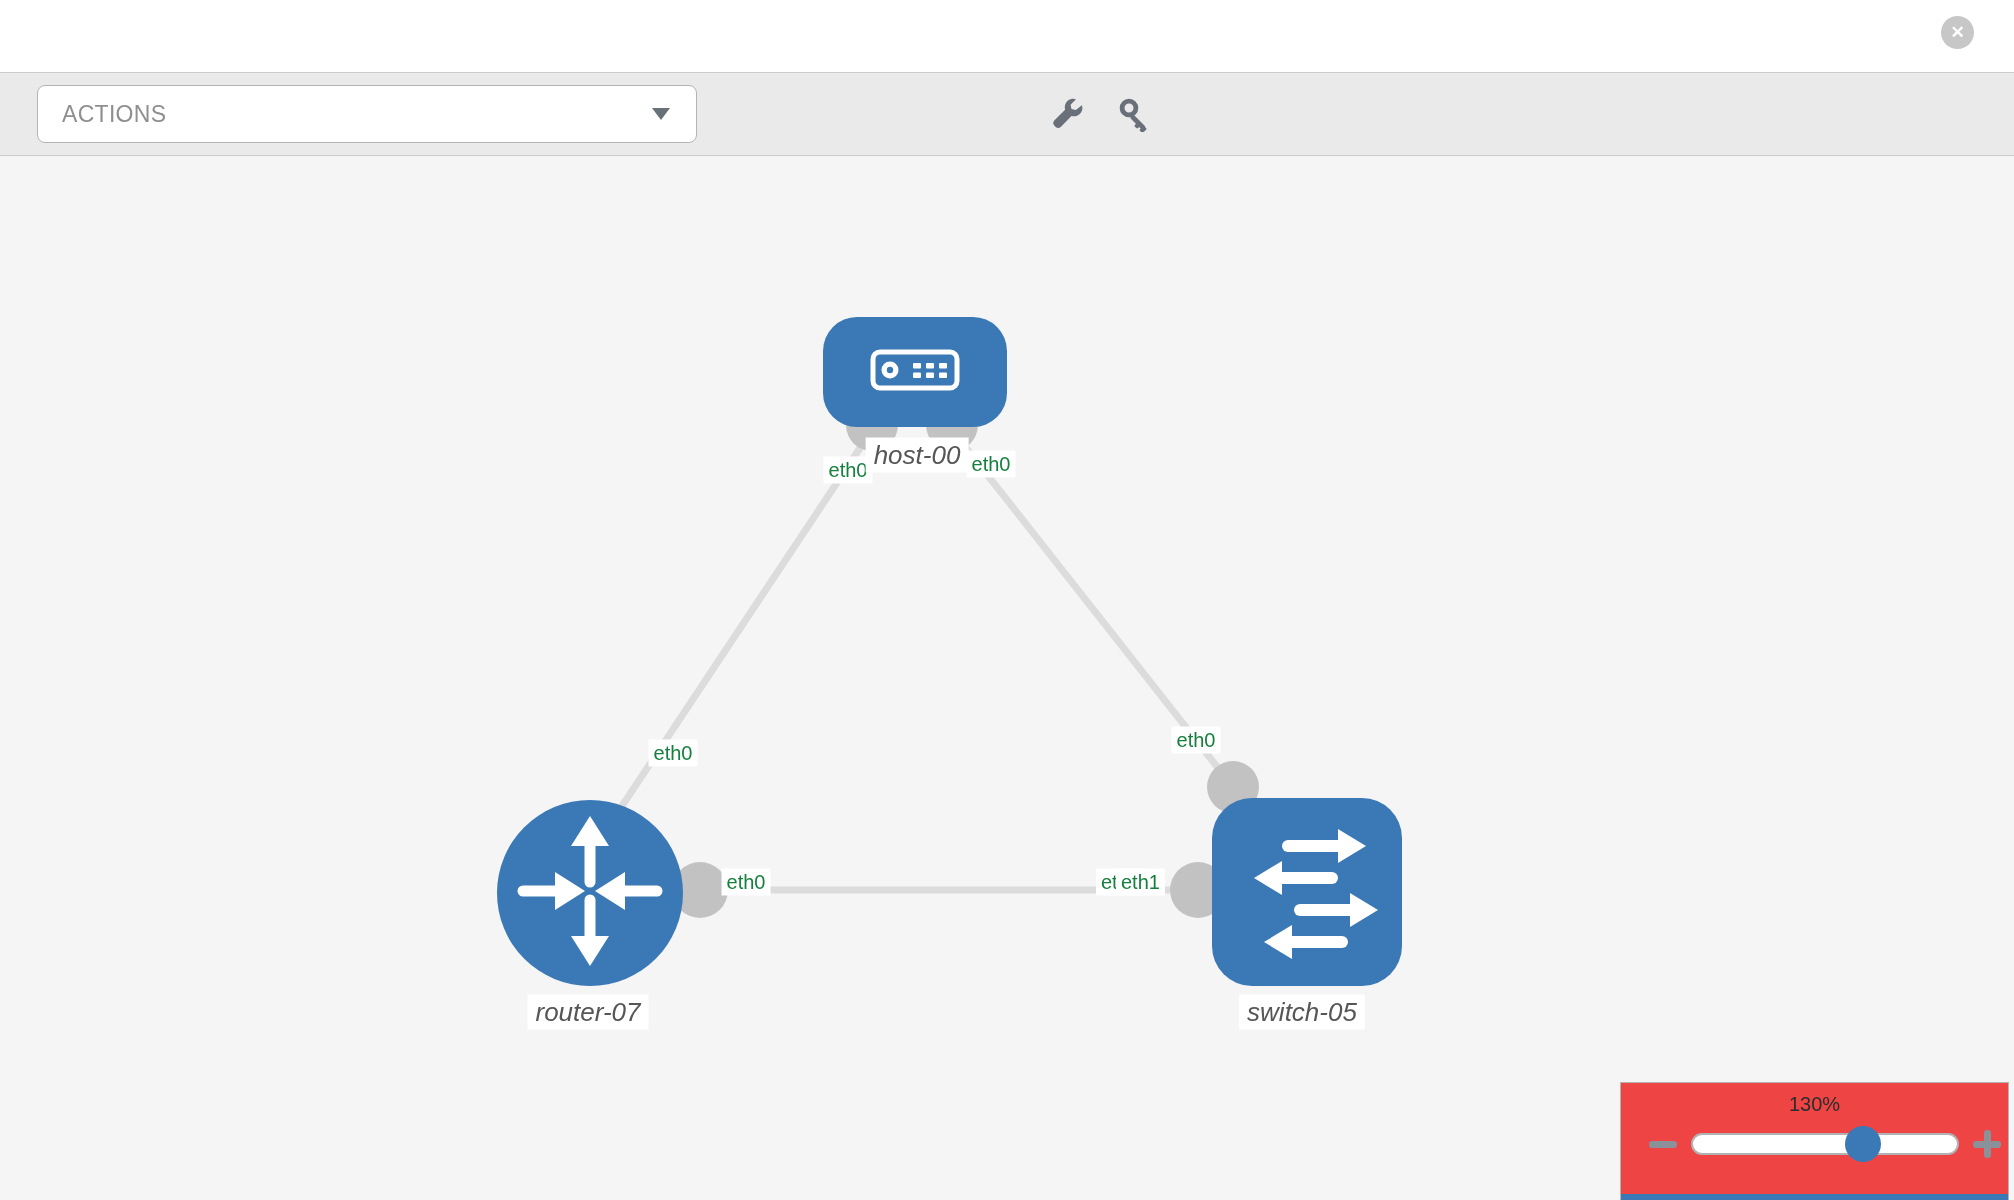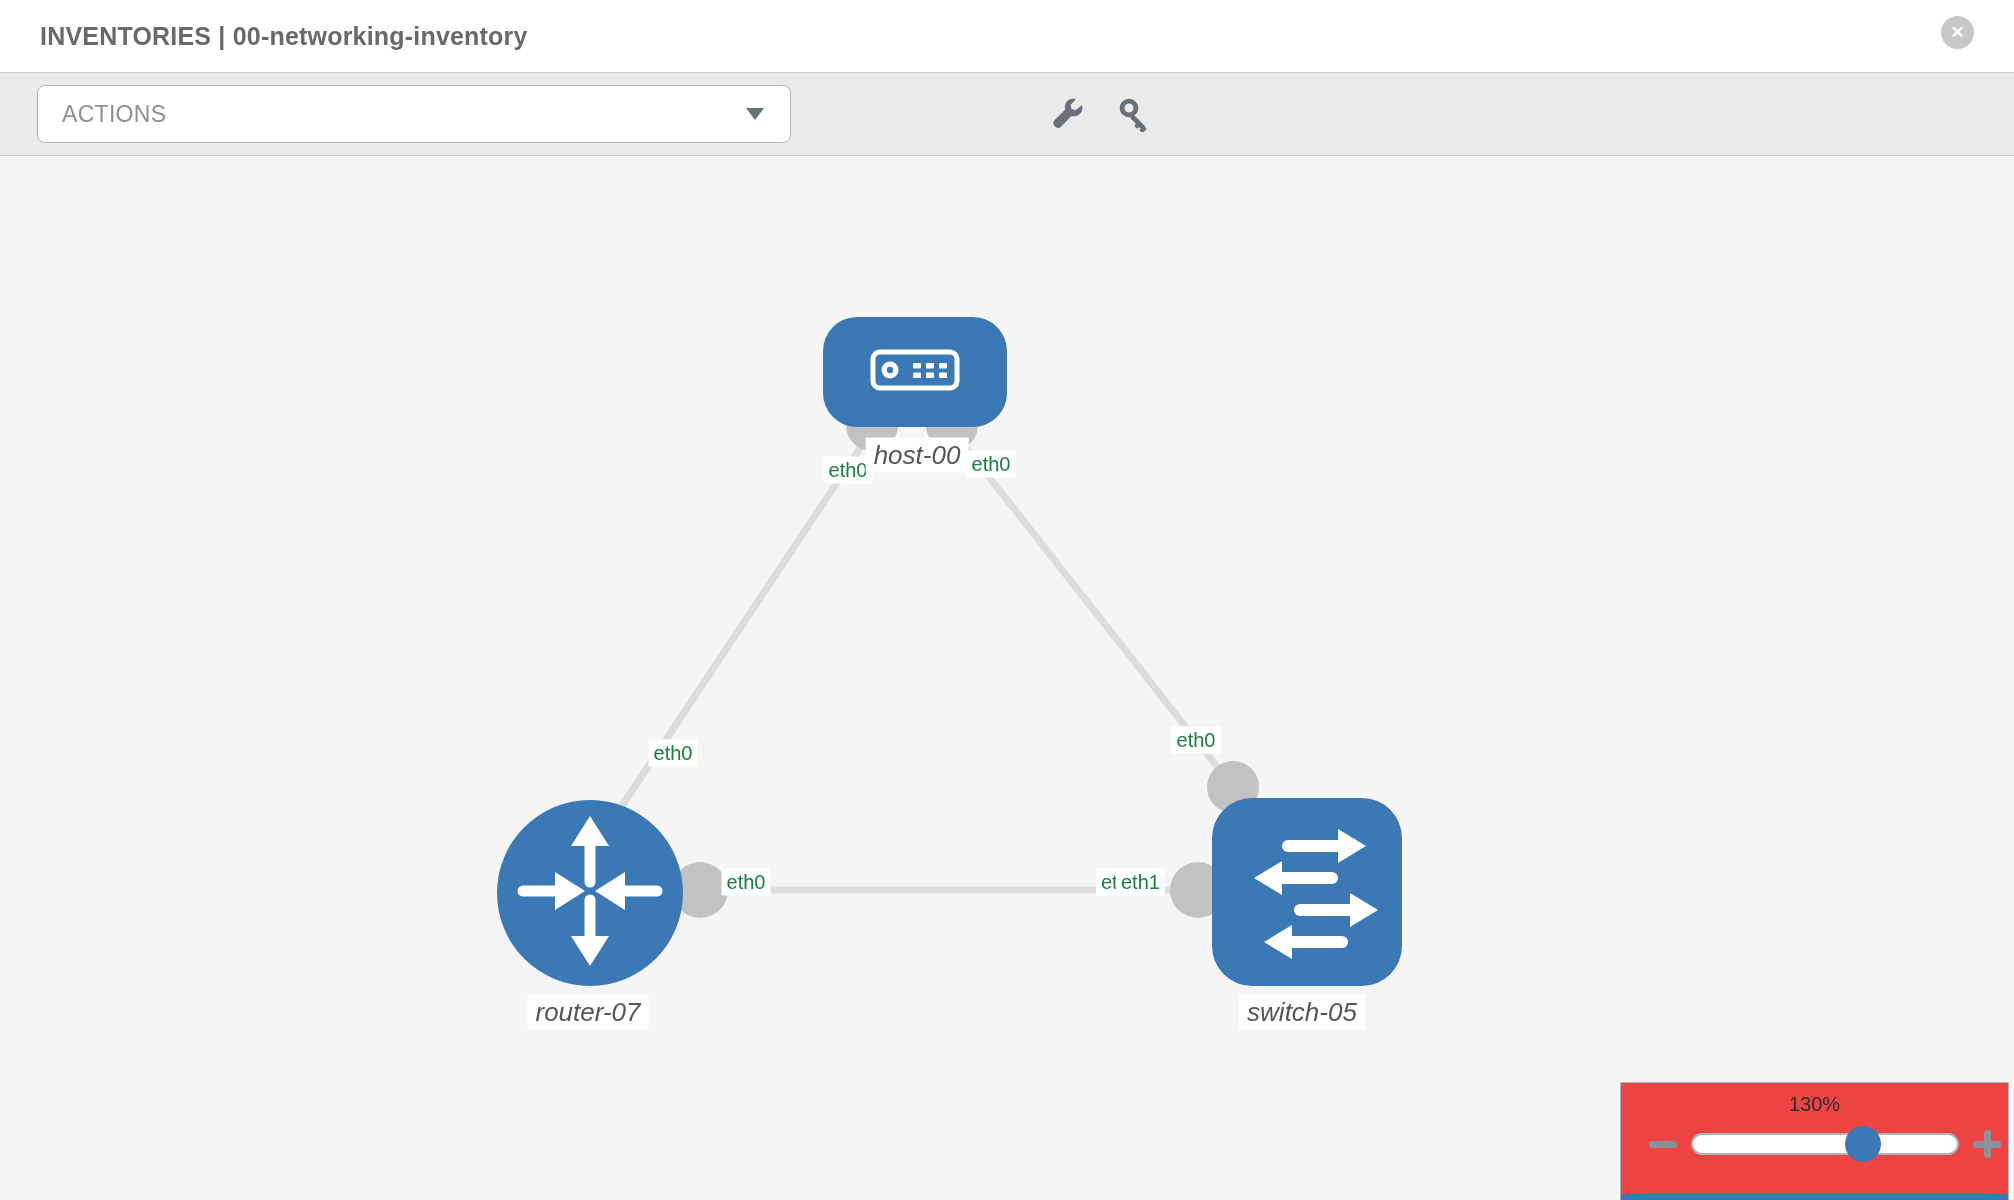--- a/index.html
+++ b/index.html
@@ -17,21 +17,21 @@
   
   .toolbar { position:absolute; left:0; top:72px; width:2014px; height:84px;
     background:#eaeaea; border-top:1px solid #cccccc; border-bottom:1px solid #cccccc; }
   .select { position:absolute; top:12px; height:58px; background:#ffffff;
     border:1px solid #b4b4b4; border-radius:8px; display:flex; align-items:center;
     cursor:pointer; }
   .select .select-label { margin-left:24px; font-size:23px; color:#8f8f8f; letter-spacing:.3px; }
   .caret { position:absolute; right:26px; top:50%; margin-top:-6px; width:0; height:0;
     border-left:9px solid transparent; border-right:9px solid transparent;
     border-top:12px solid #68707a; }
-  .actions-select { left:37px; width:754px; }
+  .actions-select { left:37px; width:660px; }
   .search-select { left:1184px; width:795px; }
   .tool-btn { position:absolute; top:19px; width:46px; height:46px; border:none;
     background:transparent; display:flex; align-items:center; justify-content:center; cursor:pointer; }
   .tool-btn.wrench { left:1044px; }
   .tool-btn.key { left:1112px; }
 
   
   .canvas { position:absolute; left:0; top:156px; width:2014px; height:1044px; background:#f5f5f5; }
   .edges { position:absolute; left:0; top:0; pointer-events:none; }
 
@@ -59,21 +59,20 @@
     border-radius:50%; background:#3a79b5; cursor:pointer; }
   .zoom-in-btn { position:absolute; left:352px; top:47px; width:28px; height:28px; cursor:pointer; }
   .zoom-in-btn .h { position:absolute; left:0; top:11px; width:28px; height:7px; border-radius:3px; background:#8b9199; }
   .zoom-in-btn .v { position:absolute; left:11px; top:0; width:7px; height:28px; border-radius:3px; background:#8b9199; }
   .bottom-bar { position:absolute; left:0; bottom:0; width:100%; height:6px; background:#3a79b5; }
 </style>
 </head>
 <body>
 
 <div class="header">
-  <div class="page-title">INVENTORIES | 00-networking-inventory</div>
   <div class="close-btn">
     <span>✕</span>
   </div>
 </div>
 
 <div class="toolbar">
   <div class="select actions-select">
     <span class="select-label">ACTIONS</span>
     <span class="caret"></span>
   </div>

